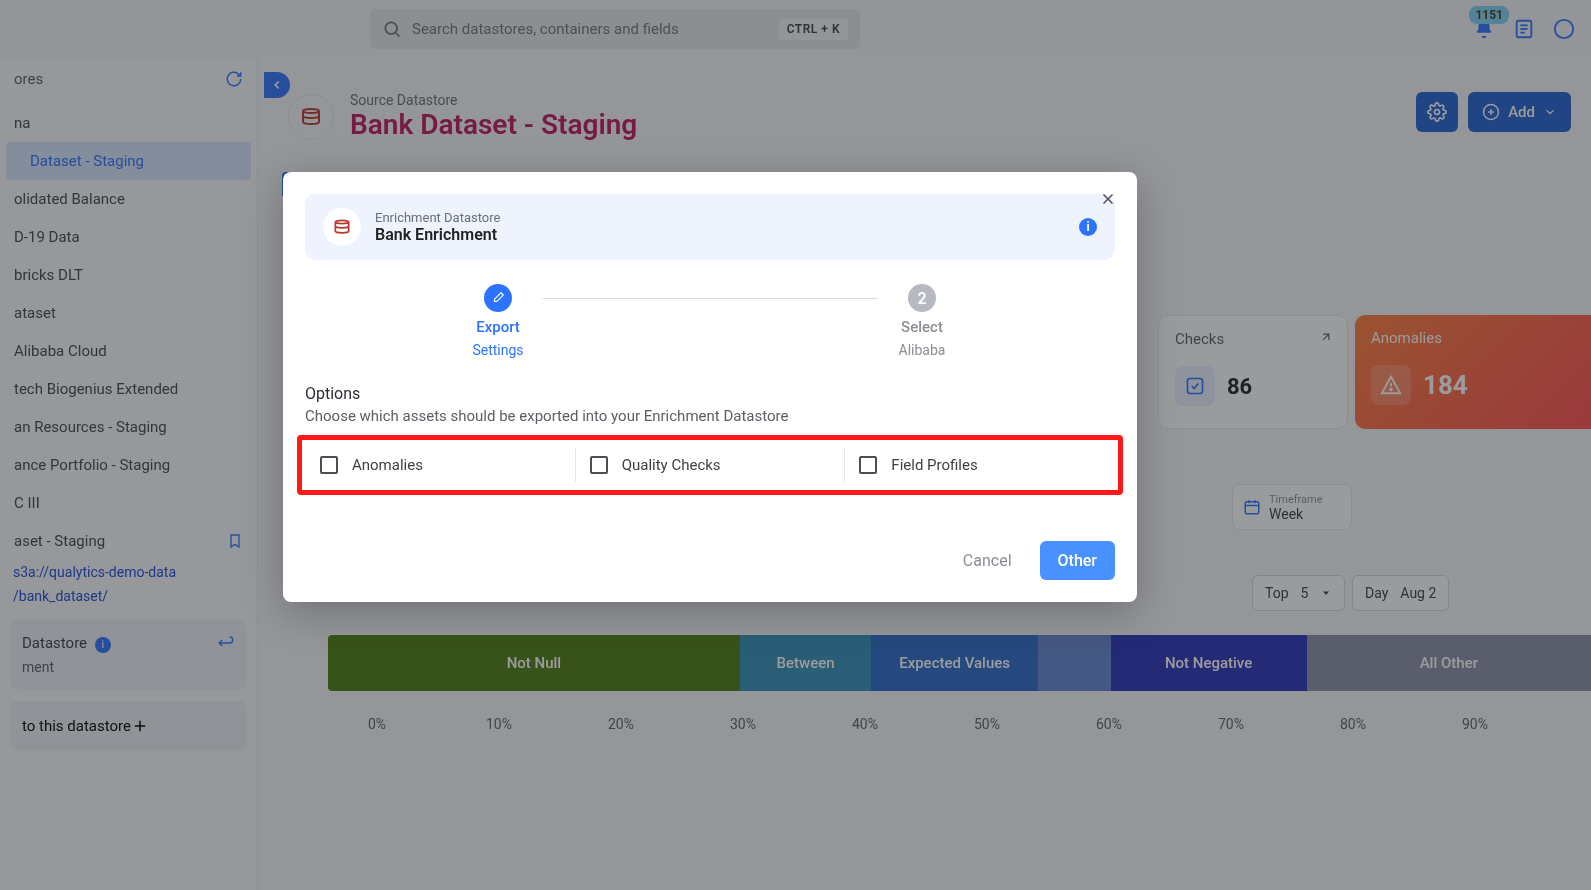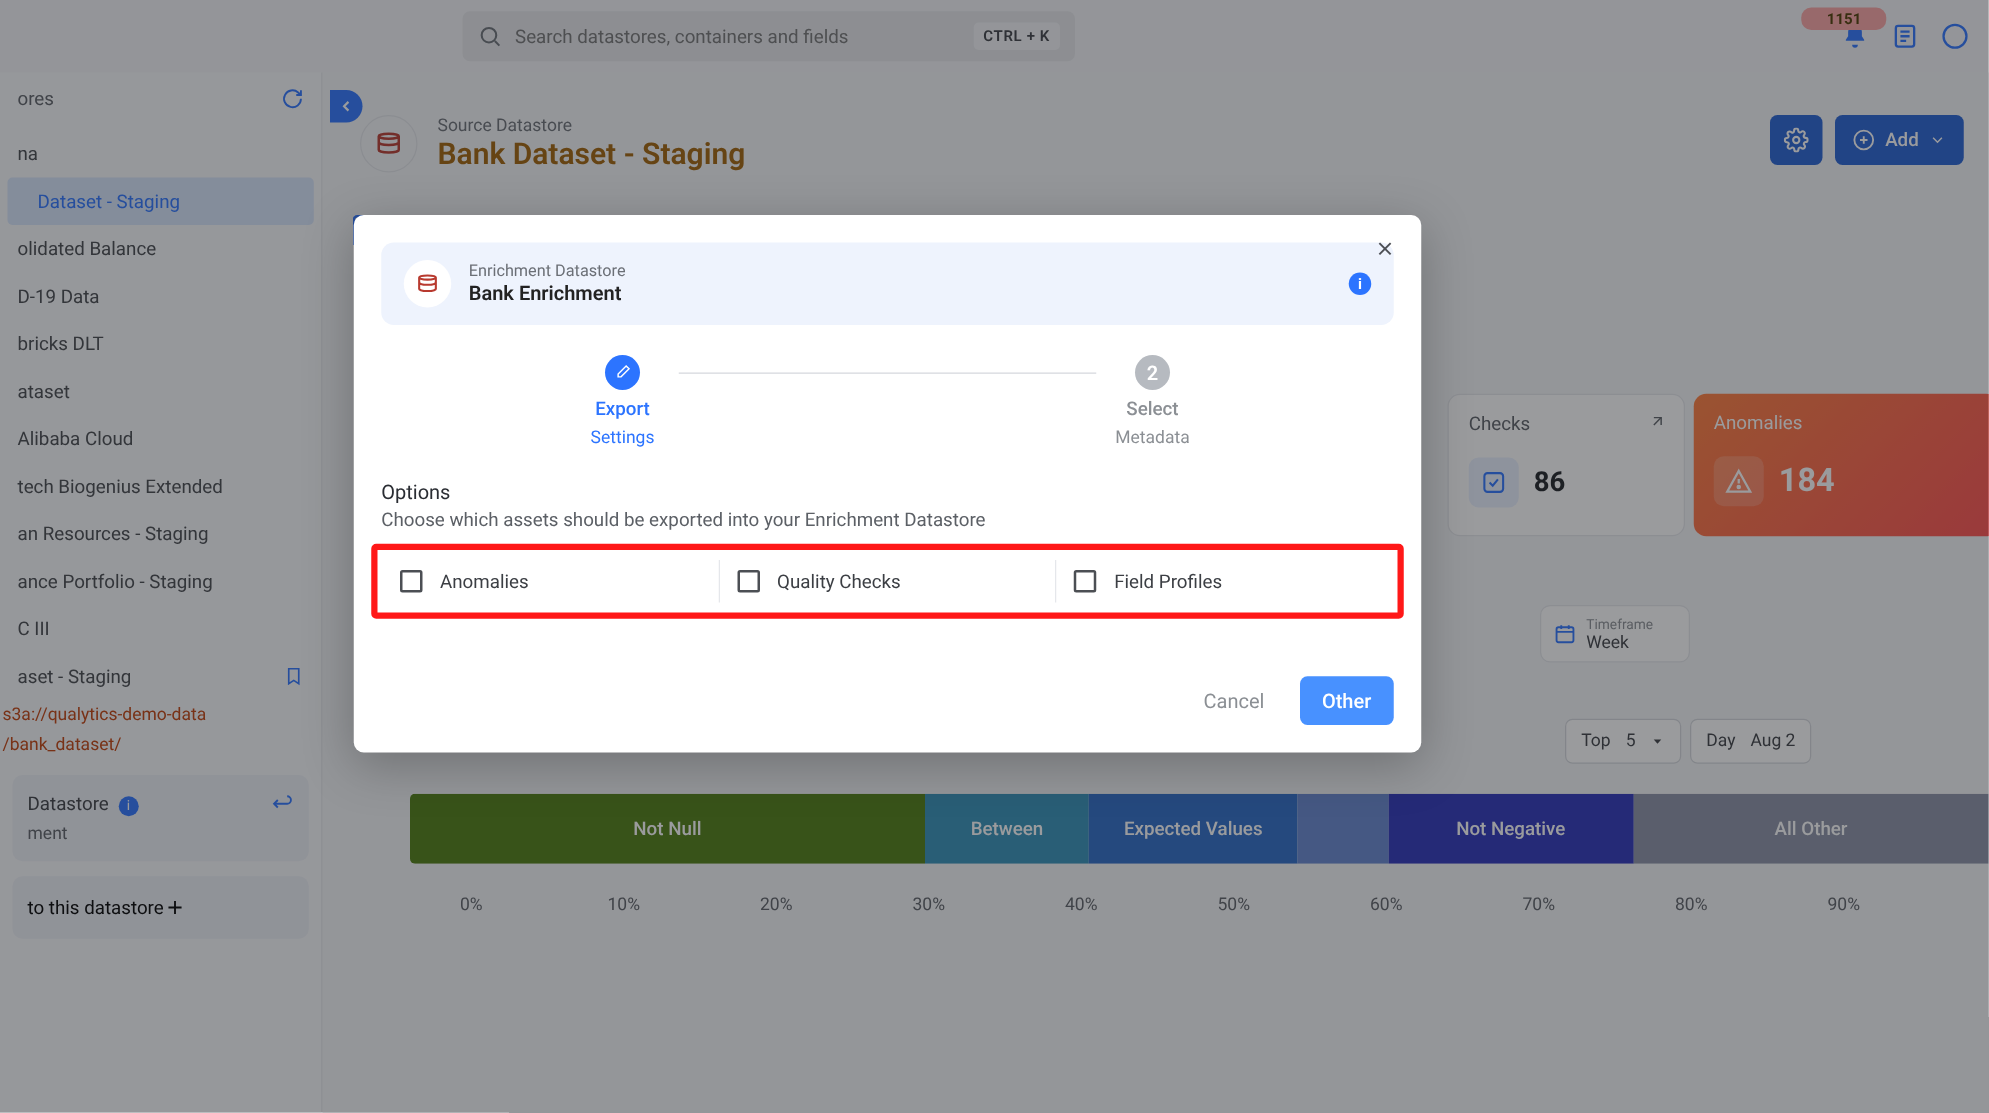--- a/index.html
+++ b/index.html
@@ -6,45 +6,45 @@
 body { background: #f5f6f8; width: 1591px; height: 890px; overflow: hidden; position: relative; }
 
 
 .topbar { position: absolute; top: 0; left: 0; right: 0; height: 58px; background: #f4f5f7; display: flex; align-items: center; padding: 0 16px; }
 .search-wrap { position: absolute; left: 370px; width: 490px; height: 40px; background: #e7e8ec; border-radius: 6px; display: flex; align-items: center; padding: 0 12px; gap: 10px; }
 .search-icon { color: #6b6f76; }
 .search-input { flex: 1; border: none; background: transparent; outline: none; font-size: 15px; color: #9aa0a6; }
 .kbd-group { background: #f4f5f7; border-radius: 4px; padding: 4px 8px; font-size: 12px; color: #3c3f45; font-weight: 600; letter-spacing: .5px; }
 .top-icons { position: absolute; right: 16px; display: flex; align-items: center; gap: 18px; }
 .bell-wrap { position: relative; color: #2c74ff; }
-.bell-badge { position: absolute; top: -12px; right: -14px; background: #fca5a5; color: #4d3a00; font-weight: 700; font-size: 12px; padding: 2px 20px; border-radius: 8px; }
+.bell-badge { position: absolute; top: -12px; right: -14px; background: #7dd3fc; color: #4d3a00; font-weight: 700; font-size: 12px; padding: 2px 6px; border-radius: 8px; }
 .doc-icon { color: #2c74ff; }
 
 
 .sidebar { position: absolute; left: 0; top: 58px; bottom: 0; width: 258px; background: #f8f9fb; border-right: 1px solid #e5e7eb; }
 .sb-header { display: flex; align-items: center; justify-content: space-between; padding: 12px 14px; color: #5c6066; font-size: 15px; }
 .refresh-ic { color: #2c74ff; }
 .sb-list { padding-top: 4px; }
 .sb-item { padding: 10px 14px; font-size: 15px; color: #44474c; display: flex; align-items: center; justify-content: space-between; cursor: pointer; }
 .sb-item.active { background: #d7e5fb; color: #2c74ff; border-radius: 4px; margin: 0 6px; padding-left: 24px; }
-.sb-item.subpath { padding: 4px 2px; color: #c2410c; font-size: 14px; text-align: right; }
+.sb-item.subpath { padding: 4px 13px; color: #1d4ed8; font-size: 14px; text-align: right; }
 .sb-path { display: block; text-align: right; }
 .sb-card { margin: 12px 10px; background: #edf0f6; border-radius: 8px; padding: 14px 12px; }
 .sb-card-row { display: flex; align-items: center; justify-content: space-between; color: #3c3f44; font-size: 15px; }
 .sb-card-info { width: 16px; height: 16px; background: #2c74ff; color: #fff; border-radius: 50%; display: inline-flex; align-items: center; justify-content: center; font-size: 11px; margin-left: 4px; }
 .sb-card-swap { color: #2c74ff; }
 .add-ds { margin: 4px 10px; background: #edf0f6; border-radius: 8px; padding: 16px 12px; color: #000000; font-size: 15px; display: flex; align-items: center; }
 
 
 .collapse-pill { position: absolute; left: 264px; top: 72px; width: 26px; height: 26px; background: #2c74ff; border-radius: 0 13px 13px 0; display: flex; align-items: center; justify-content: center; color: #fff; }
 .main-header { position: absolute; left: 288px; top: 92px; right: 0; display: flex; align-items: center; gap: 16px; }
 .ds-icon-circle { width: 46px; height: 46px; border-radius: 50%; border: 1px solid #e3e6ea; display: flex; align-items: center; justify-content: center; }
 .db-glyph { color: #b83a2f; font-size: 22px; }
 .ds-labels .sup { color: #6b6f76; font-size: 14px; }
-.ds-labels .name { color: #a16207; font-size: 24px; font-weight: 600; }
+.ds-labels .name { color: #be185d; font-size: 28px; font-weight: 600; }
 .main-actions { position: absolute; right: 20px; top: 0; display: flex; gap: 10px; }
 .btn-sq { width: 42px; height: 40px; background: #2461d3; color: #fff; border-radius: 6px; display: flex; align-items: center; justify-content: center; }
 .btn-add { height: 40px; background: #2461d3; color: #fff; border-radius: 6px; display: flex; align-items: center; gap: 8px; padding: 0 14px; font-size: 15px; font-weight: 500; }
 
 
 .tab-active { position: absolute; left: 282px; top: 172px; width: 94px; height: 24px; border: 2px solid #2c74ff; border-bottom: none; border-radius: 4px 4px 0 0; }
 
 
 .stat-checks { position: absolute; left: 1158px; top: 315px; width: 190px; height: 114px; background: #fff; border: 1px solid #e5e7eb; border-radius: 10px; padding: 14px 16px; }
 .stat-label { color: #5c6066; font-size: 15px; }
@@ -392,21 +392,21 @@
             <path d="M17 3l4 4-11 11H6v-4z"></path>
           </svg>
       </div>
       <div class="step-title">Export</div>
       <div class="step-sub">Settings</div>
     </div>
     <div class="step-line"></div>
     <div class="step inact">
       <div class="step-dot inactive">2</div>
       <div class="step-title">Select</div>
-      <div class="step-sub">Metadata</div>
+      <div class="step-sub">Alibaba</div>
     </div>
   </div>
 
   <div class="options-label">Options</div>
   <div class="options-desc">Choose which assets should be exported into your Enrichment Datastore</div>
 
   <div class="highlight-box">
     <div class="check-cell">
       <span class="cbox"></span>
       <span>Anomalies</span>

